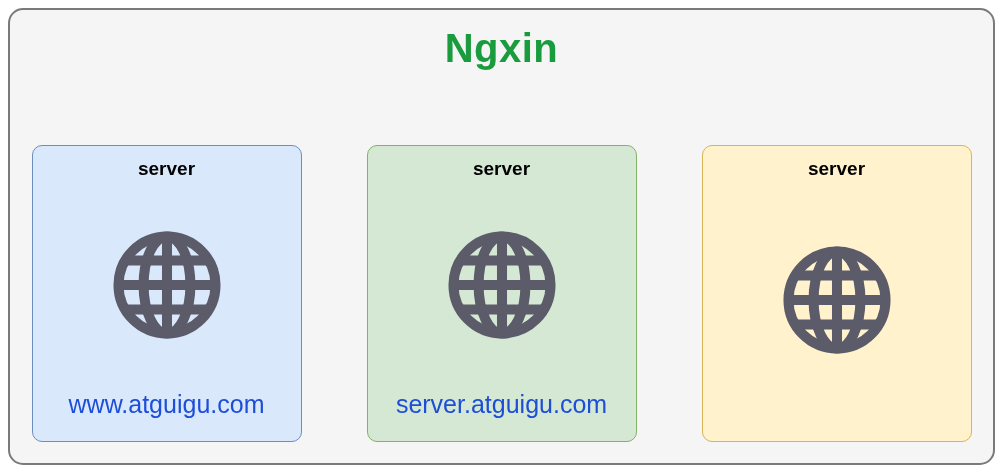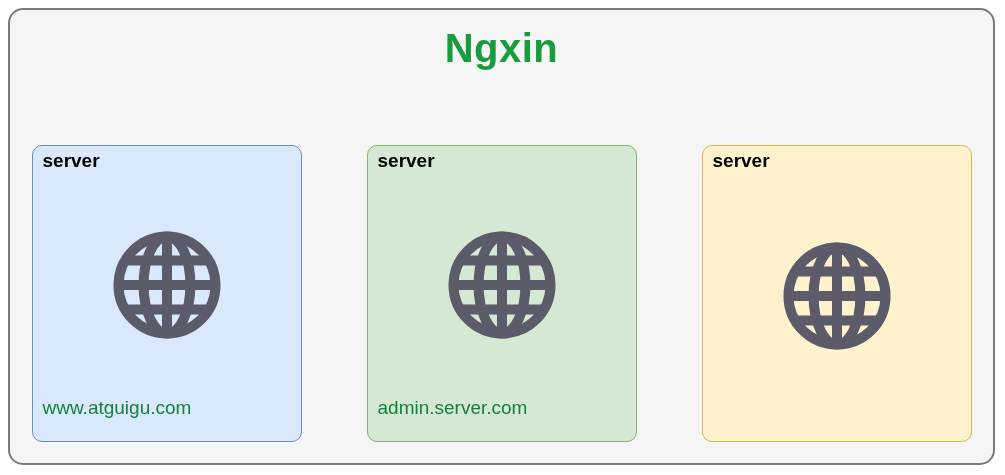--- a/index.html
+++ b/index.html
@@ -42,41 +42,42 @@
     width: 100%;
   }
   .server-card {
     width: 270px;
     height: 297px;
     box-sizing: border-box;
     border: 1.5px solid;
     border-radius: 10px;
     display: flex;
     flex-direction: column;
-    padding: 4px 10px 22px 10px;
+    align-items: center;
+    padding: 12px 10px 22px 10px;
   }
   .server-label {
     font-size: 19px;
     font-weight: bold;
     color: #000000;
   }
   .globe-wrap {
     flex: 1;
     display: flex;
     align-items: center;
     justify-content: center;
   }
   .globe-wrap svg {
     width: 116px;
     height: 116px;
     display: block;
   }
   .server-domain {
-    font-size: 19px;
-    color: #15803d;
+    font-size: 25px;
+    color: #1d4ed8;
   }
 </style>
 </head>
 <body>
 
 <div class="stage">
   <div class="outer-container" style="background-color: rgb(245, 245, 245); border-color: rgb(122, 122, 122);">
 
     <div class="diagram-title" style="color: rgb(26, 156, 62);">Ngxin</div>
 
@@ -120,21 +121,21 @@
               <ellipse cx="52" cy="52" rx="21" ry="43.5"></ellipse>
               <g clip-path="url(#gclip2)">
                 <line x1="52" y1="4" x2="52" y2="100"></line>
                 <line x1="4" y1="52" x2="100" y2="52"></line>
                 <line x1="4" y1="30" x2="100" y2="30"></line>
                 <line x1="4" y1="74" x2="100" y2="74"></line>
               </g>
             </g>
           </svg>
         </div>
-        <div class="server-domain">admin.server.com</div>
+        <div class="server-domain">server.atguigu.com</div>
       </div>
 
       <div class="server-card" style="background-color: rgb(255, 242, 204); border-color: rgb(214, 182, 86);">
         <div class="server-label">server</div>
         <div class="globe-wrap" style="color: rgb(91, 91, 105);">
           <svg viewBox="0 0 104 104" aria-hidden="true">
             <defs>
                 <clipPath id="gclip3">
                   <circle cx="52" cy="52" r="47"></circle>
                 </clipPath>

